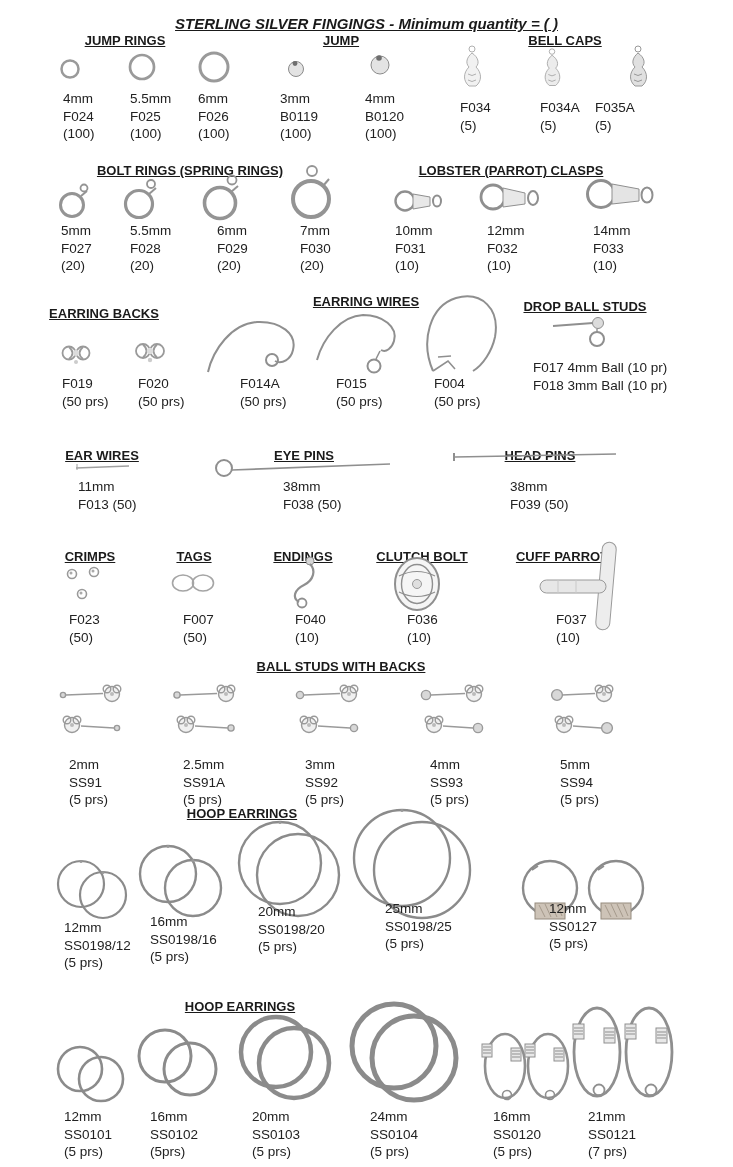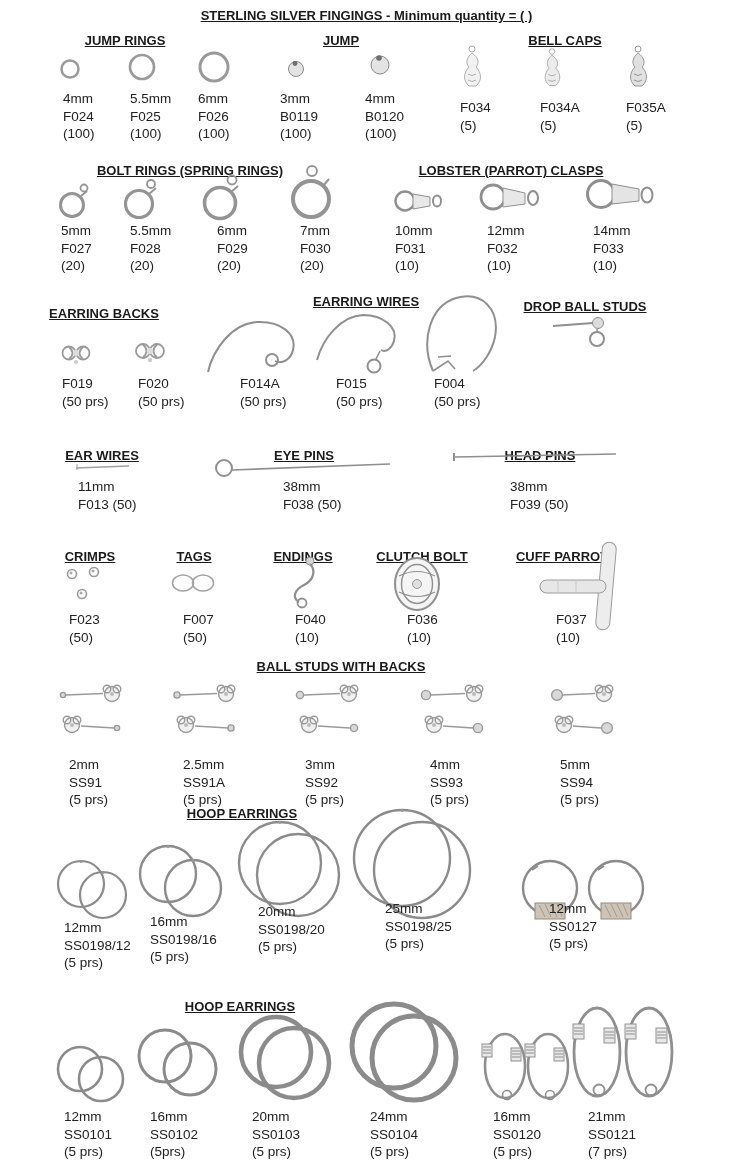--- a/index.html
+++ b/index.html
@@ -1,19 +1,19 @@
 <!DOCTYPE html>
 <html><head>
 <meta charset="utf-8">
 <style>
   html,body{margin:0;padding:0;background:#fff;}
   #page{position:relative;width:733px;height:1167px;background:#ffffff;
         font-family:"Liberation Sans", sans-serif;color:#1a1a1a;overflow:hidden;}
-  .t{position:absolute;left:50%;transform:translateX(-50%);top:8px;
-     font-size:13px;font-weight:bold;text-decoration:underline;white-space:nowrap;}
+  .t{position:absolute;left:50%;transform:translateX(-50%);top:15px;
+     font-size:15px;font-weight:bold;text-decoration:underline;white-space:nowrap;font-style:italic;}
   .h{position:absolute;transform:translateX(-50%);font-size:13px;font-weight:bold;
      text-decoration:underline;white-space:nowrap;}
   .l{position:absolute;font-size:13.5px;line-height:17.5px;white-space:pre-line;color:#222;}
   svg.s{position:absolute;}
 </style>
 </head>
 <body>
 
 <div id="page">
 
@@ -74,21 +74,21 @@
   <div class="l" style="left:280px;top:90px">3mm
 B0119
 (100)</div>
   <div class="l" style="left:365px;top:90px">4mm
 B0120
 (100)</div>
   <div class="l" style="left:460px;top:99px">F034
 (5)</div>
   <div class="l" style="left:540px;top:99px">F034A
 (5)</div>
-  <div class="l" style="left:626px;top:99px">F035A
+  <div class="l" style="left:595px;top:99px">F035A
 (5)</div>
 
   <div class="h" style="left:190px;top:163px">BOLT RINGS (SPRING RINGS)</div>
   <div class="h" style="left:511px;top:163px">LOBSTER (PARROT) CLASPS</div>
 
   <svg class="s" style="left:55px;top:181px" width="40" height="40">
     <g stroke="#949494" fill="none">
         <circle cx="29" cy="7" r="3.5" stroke-width="1.8"></circle>
     <circle cx="17" cy="24" r="11.5" stroke-width="3"></circle>
         <line x1="26" y1="15" x2="32" y2="10" stroke-width="2"></line>
@@ -213,20 +213,22 @@
   <div class="l" style="left:62px;top:375px">F019
 (50 prs)</div>
   <div class="l" style="left:138px;top:375px">F020
 (50 prs)</div>
   <div class="l" style="left:240px;top:375px">F014A
 (50 prs)</div>
   <div class="l" style="left:336px;top:375px">F015
 (50 prs)</div>
   <div class="l" style="left:434px;top:375px">F004
 (50 prs)</div>
+  <div class="l" style="left:533px;top:359px">F017 4mm Ball (10 pr)
+F018 3mm Ball (10 pr)</div>
 
   <div class="h" style="left:102px;top:448px">EAR WIRES</div>
   <div class="h" style="left:304px;top:448px">EYE PINS</div>
   <div class="h" style="left:540px;top:448px">HEAD PINS</div>
 
   <svg class="s" style="left:74px;top:462px" width="58" height="10">
     <g stroke="#a0a0a0">
         <line x1="3" y1="2" x2="3" y2="8"></line>
         <line x1="2" y1="6" x2="55" y2="4" stroke-width="1.4"></line>
       </g>

